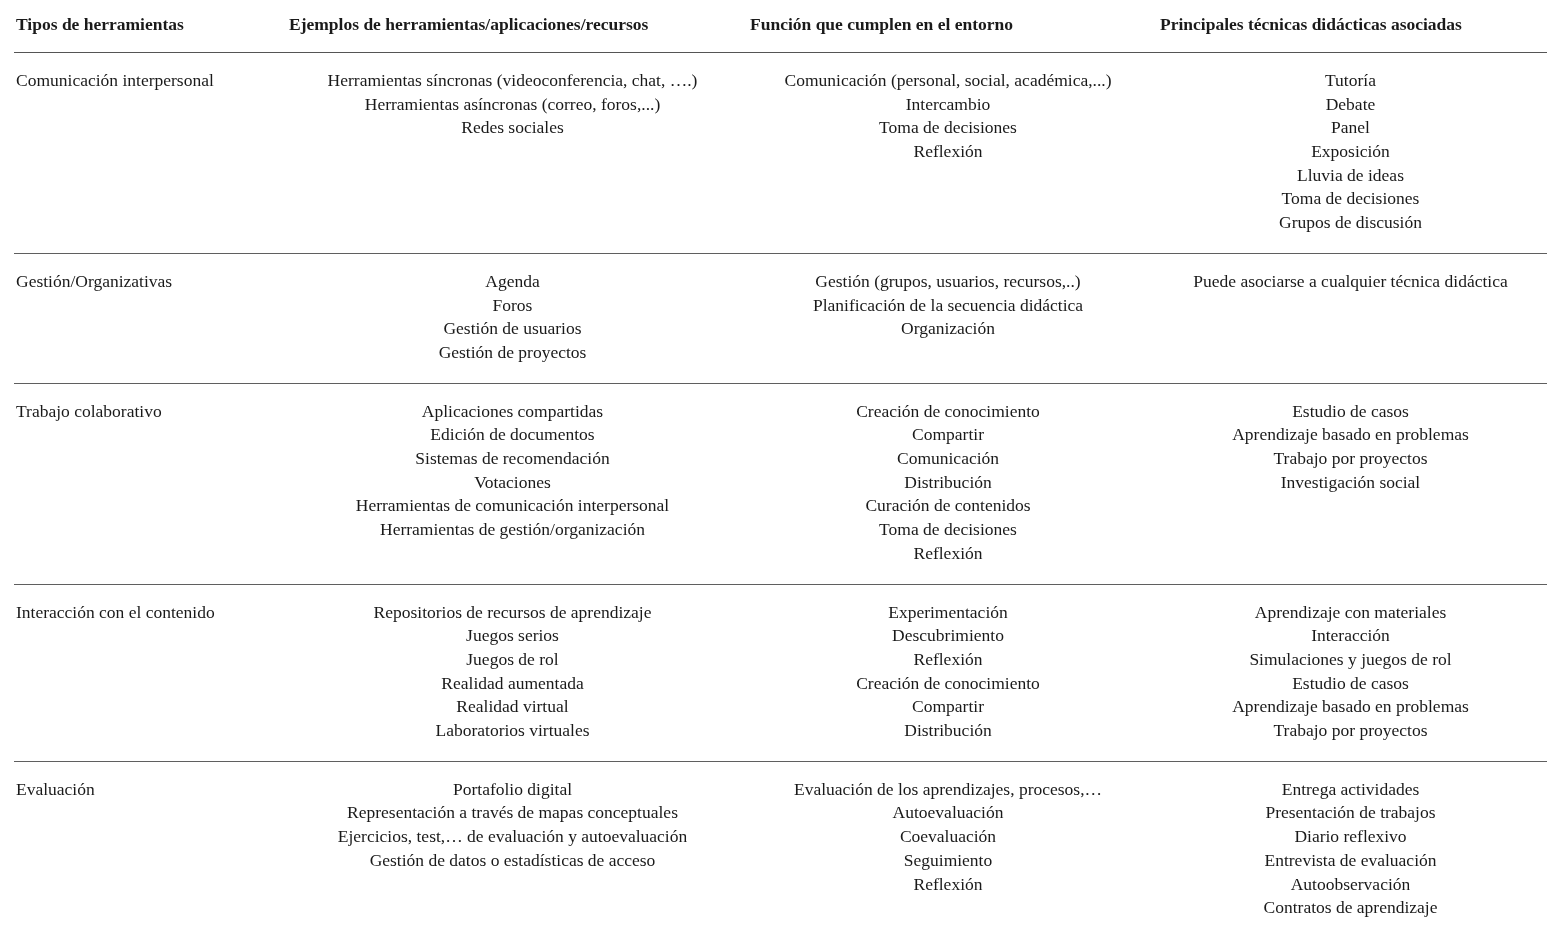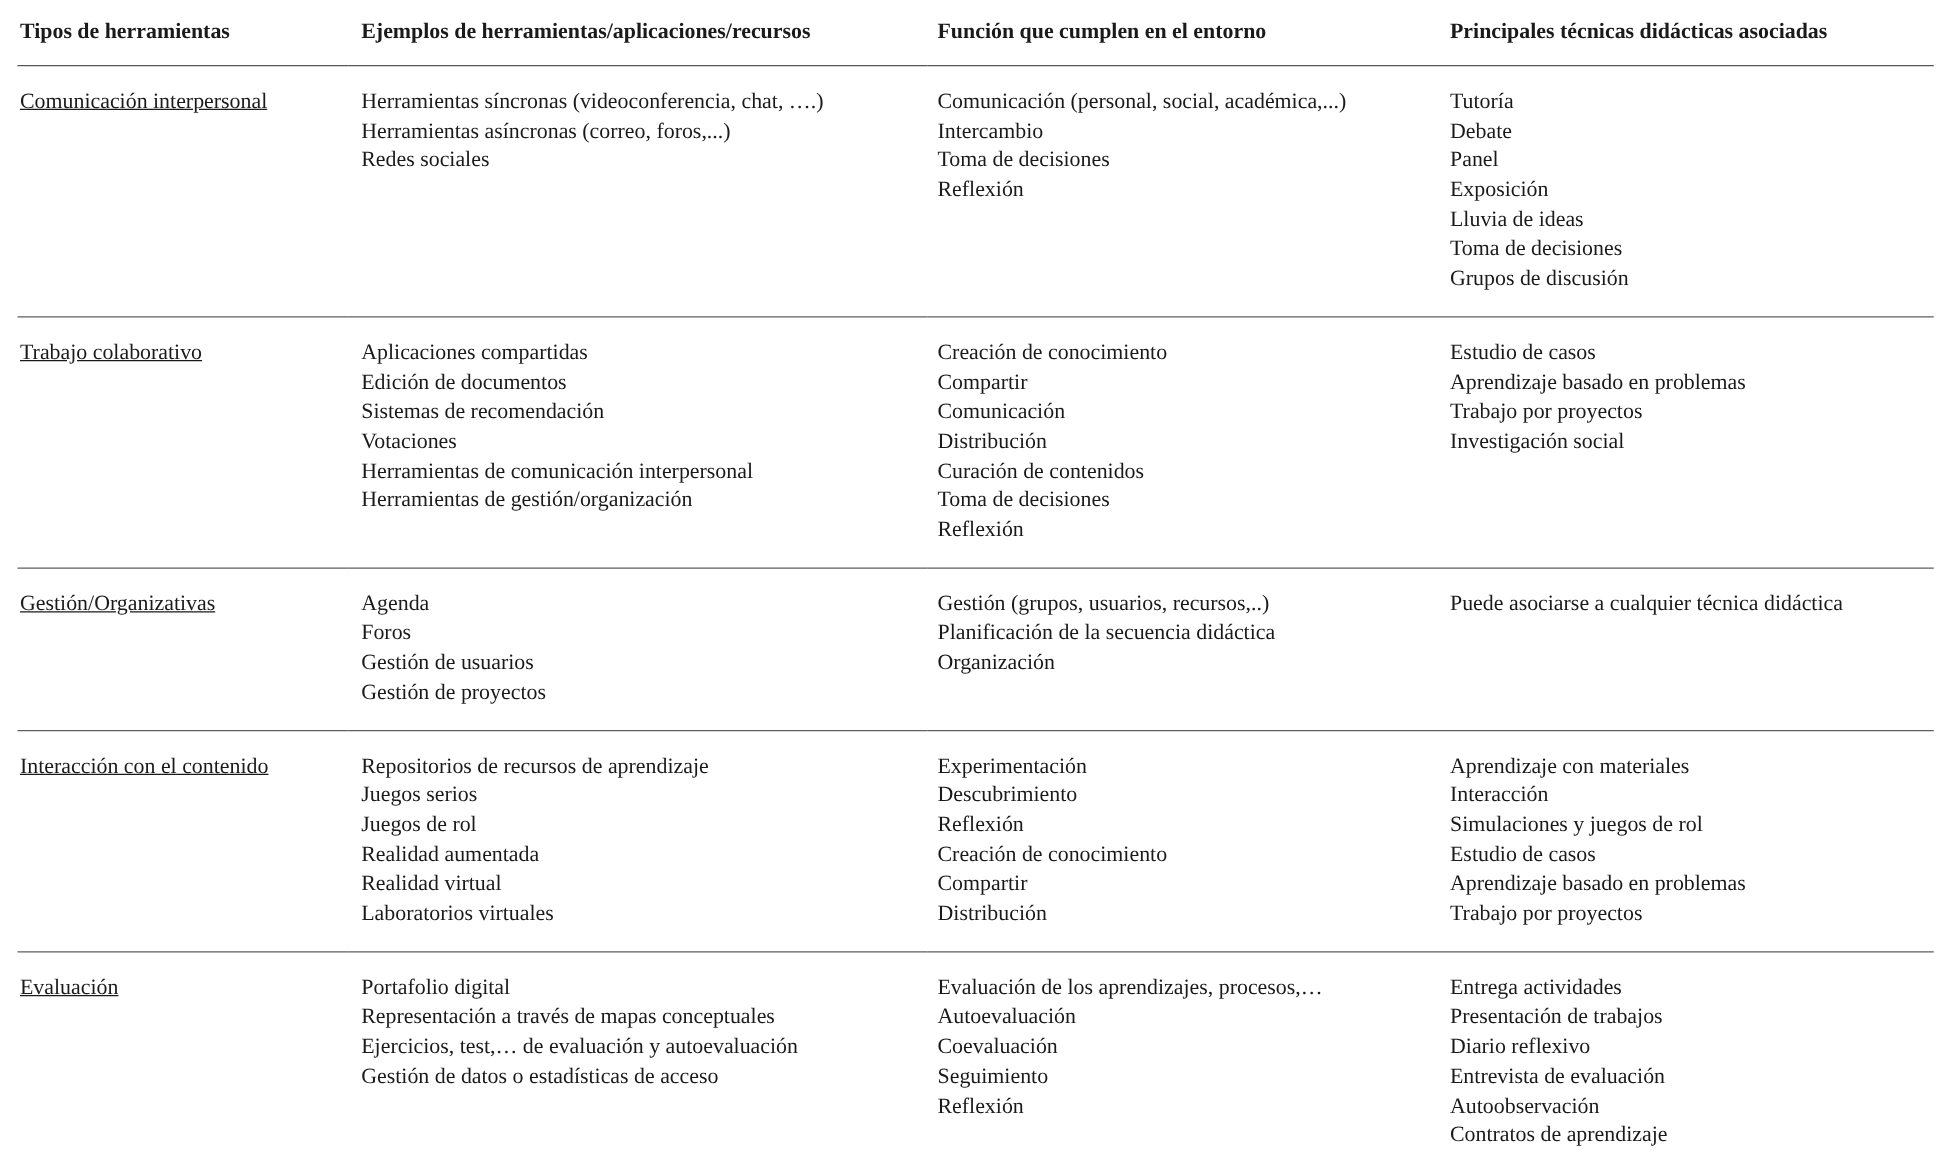--- a/index.html
+++ b/index.html
@@ -48,29 +48,30 @@
   tbody td {
     vertical-align: top;
     font-size: 17.5px;
     line-height: 1.355;
     padding: 16px 6px 18px 6px;
     border-bottom: 1.3px solid #5f5f5f;
   }
   tbody tr:last-child td {
     border-bottom: 1.3px solid #5f5f5f;
   }
-  tbody td.col-type { padding-left: 2px; text-decoration: underline; }
+  tbody td.col-type { padding-left: 2px; }
   tbody td.col-examples { padding-left: 10px; }
   tbody td.col-function { padding-left: 8px; }
   tbody td.col-techniques { padding-left: 8px; }
 
   ul.cell-list {
     list-style: none;
     margin: 0;
     padding: 0;
+    text-align: center;
   }
   ul.cell-list li {
     white-space: nowrap;
   }
   .type-label {
     white-space: nowrap;
   }
 </style>
 </head>
 <body>
@@ -120,20 +121,46 @@
             <li>Exposición</li>
             <li>Lluvia de ideas</li>
             <li>Toma de decisiones</li>
             <li>Grupos de discusión</li>
           </ul>
         </td>
       </tr>
 
       <tr>
         <td class="col-type">
+          <span class="type-label">Gestión/Organizativas</span>
+        </td>
+        <td class="col-examples">
+          <ul class="cell-list">
+            <li>Agenda</li>
+            <li>Foros</li>
+            <li>Gestión de usuarios</li>
+            <li>Gestión de proyectos</li>
+          </ul>
+        </td>
+        <td class="col-function">
+          <ul class="cell-list">
+            <li>Gestión (grupos, usuarios, recursos,..)</li>
+            <li>Planificación de la secuencia didáctica</li>
+            <li>Organización</li>
+          </ul>
+        </td>
+        <td class="col-techniques">
+          <ul class="cell-list">
+            <li>Puede asociarse a cualquier técnica didáctica</li>
+          </ul>
+        </td>
+      </tr>
+
+      <tr>
+        <td class="col-type">
           <span class="type-label">Trabajo colaborativo</span>
         </td>
         <td class="col-examples">
           <ul class="cell-list">
             <li>Aplicaciones compartidas</li>
             <li>Edición de documentos</li>
             <li>Sistemas de recomendación</li>
             <li>Votaciones</li>
             <li>Herramientas de comunicación interpersonal</li>
             <li>Herramientas de gestión/organización</li>
@@ -155,46 +182,20 @@
             <li>Estudio de casos</li>
             <li>Aprendizaje basado en problemas</li>
             <li>Trabajo por proyectos</li>
             <li>Investigación social</li>
           </ul>
         </td>
       </tr>
 
       <tr>
         <td class="col-type">
-          <span class="type-label">Gestión/Organizativas</span>
-        </td>
-        <td class="col-examples">
-          <ul class="cell-list">
-            <li>Agenda</li>
-            <li>Foros</li>
-            <li>Gestión de usuarios</li>
-            <li>Gestión de proyectos</li>
-          </ul>
-        </td>
-        <td class="col-function">
-          <ul class="cell-list">
-            <li>Gestión (grupos, usuarios, recursos,..)</li>
-            <li>Planificación de la secuencia didáctica</li>
-            <li>Organización</li>
-          </ul>
-        </td>
-        <td class="col-techniques">
-          <ul class="cell-list">
-            <li>Puede asociarse a cualquier técnica didáctica</li>
-          </ul>
-        </td>
-      </tr>
-
-      <tr>
-        <td class="col-type">
           <span class="type-label">Interacción con el contenido</span>
         </td>
         <td class="col-examples">
           <ul class="cell-list">
             <li>Repositorios de recursos de aprendizaje</li>
             <li>Juegos serios</li>
             <li>Juegos de rol</li>
             <li>Realidad aumentada</li>
             <li>Realidad virtual</li>
             <li>Laboratorios virtuales</li>

